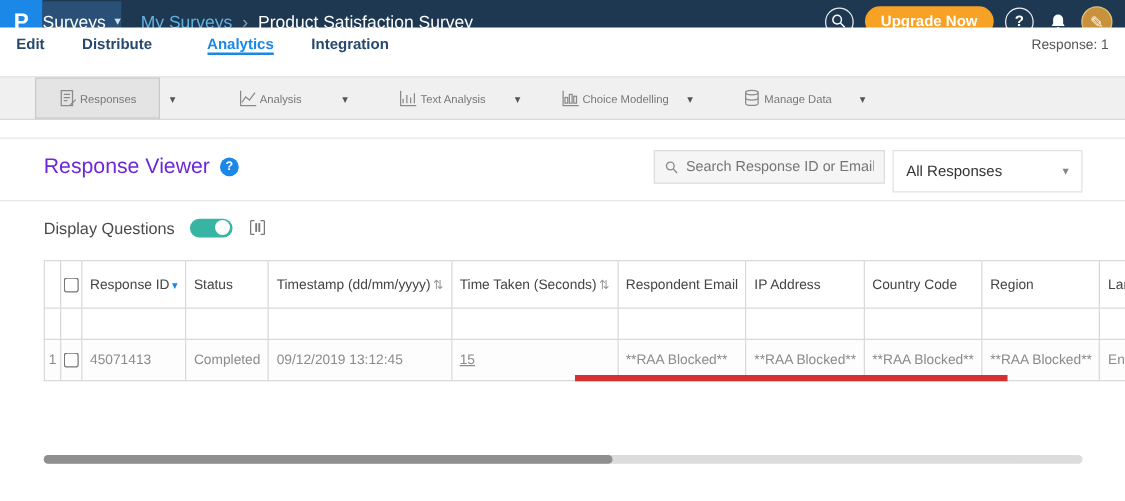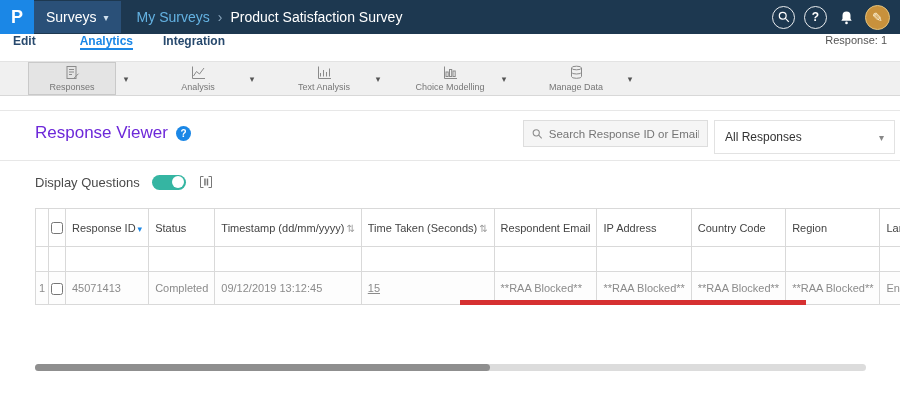--- a/index.html
+++ b/index.html
@@ -17,21 +17,21 @@
     background: #1d3850; display: flex; align-items: center;
   }
   .logo {
     width: 34px; height: 34px; background: #1b87e6; color: #fff;
     font-weight: bold; font-size: 18px;
     display: flex; align-items: center; justify-content: center;
     flex: 0 0 auto; cursor: pointer;
   }
   .product-switcher {
     height: 32px; background: #2a5078; color: #fff; font-size: 14px;
-    padding: 0 12px; display: flex; align-items: center; gap: 7px; cursor: pointer;
+    padding: 0 0; display: flex; align-items: center; gap: 7px; cursor: pointer;
   }
   .product-switcher .caret { font-size: 10px; color: #cfe0ee; }
   .breadcrumb { margin-left: 16px; font-size: 14px; display: flex; align-items: center; gap: 8px; }
   .breadcrumb .parent { color: #64b2e2; cursor: pointer; }
   .breadcrumb .sep { color: #8aa6bd; }
   .breadcrumb .current { color: #ffffff; }
   .topbar-right { margin-left: auto; display: flex; align-items: center; gap: 9px; padding-right: 10px; }
   .icon-circle {
     width: 23px; height: 23px; border-radius: 50%;
     border: 1px solid rgba(255,255,255,.9);
@@ -45,39 +45,39 @@
   }
   .bell-wrap { width: 20px; display: flex; justify-content: center; cursor: pointer; }
   .avatar {
     width: 25px; height: 25px; border-radius: 50%; background: #c8913c;
     color: #fff7df; display: flex; align-items: center; justify-content: center;
     font-size: 13px; border: 1px solid #e3c27c; cursor: pointer;
   }
 
   
   .navbar {
-    position: absolute; top: 34px; left: 0; width: 900px; height: 27px;
-    background: #fff; display: flex; align-items: flex-start; padding: 0 13px;
+    position: absolute; top: 22px; left: 0; width: 900px; height: 27px;
+    background: #fff; display: flex; align-items: center; padding: 0 13px;
   }
   .tab {
     font-size: 12px; font-weight: bold; color: #27496d; margin-right: 30px;
     display: flex; align-items: center; cursor: pointer; border-bottom: 2px solid transparent;
   }
   .tab.active { color: #1b87e6; border-bottom-color: #1b87e6; margin-left: 14px; }
   .response-count { margin-left: auto; font-size: 11px; color: #555; display: flex; align-items: center; }
 
   
   .toolbar {
     position: absolute; top: 61px; left: 0; width: 900px; height: 35px;
     background: #f0f0f0; border-top: 1px solid #e3e3e3; border-bottom: 1px solid #d8d8d8;
     display: flex; align-items: stretch; padding-left: 28px;
   }
   .tool-group { display: flex; align-items: stretch; margin-right: 18px; }
   .tool-btn {
-    width: 88px; display: flex; flex-direction: column; align-items: center;
+    width: 100px; display: flex; align-items: center;
     justify-content: center; gap: 2px; cursor: pointer;
   }
   .tool-btn.selected { background: #e4e4e4; border: 1px solid #c9c9c9; }
   .tool-label { font-size: 9px; color: #777; white-space: nowrap; }
   .tool-caret {
     width: 20px; display: flex; align-items: center; justify-content: center;
     color: #555; font-size: 9px; cursor: pointer;
   }
   .tool-icon svg { display: block; }
 
@@ -98,21 +98,21 @@
   .search-box {
     position: absolute; top: 24px; left: 523px; width: 185px; height: 27px;
     background: #f5f5f5; border: 1px solid #ddd; display: flex; align-items: center;
     padding: 0 8px; gap: 6px;
   }
   .search-box input {
     border: none; background: transparent; outline: none; width: 100%;
     font-size: 11.5px; color: #555; font-family: "Liberation Sans", sans-serif;
   }
   .filter-dropdown {
-    position: absolute; top: 24px; left: 714px; width: 181px; height: 27px;
+    position: absolute; top: 24px; left: 714px; width: 152px; height: 27px;
     background: #fff; border: 1px solid #e2e2e2; display: flex; align-items: center;
     justify-content: space-between; padding: 16px 10px; font-size: 12px; color: #333; cursor: pointer;
   }
   .filter-dropdown .caret { color: #888; font-size: 10px; }
 
   .dq-row { position: absolute; left: 35px; top: 78px; display: flex; align-items: center; gap: 12px; }
   .dq-label { font-size: 13px; color: #4a4a4a; }
   .toggle { width: 34px; height: 15px; border-radius: 8px; background: #35b5a2; position: relative; cursor: pointer; }
   .toggle .knob { position: absolute; right: 2px; top: 1.5px; width: 12px; height: 12px; border-radius: 50%; background: #fff; }
   .columns-icon { cursor: pointer; display: flex; align-items: center; }
@@ -165,37 +165,39 @@
     <span class="sep">›</span>
     <span class="current">Product Satisfaction Survey</span>
   </div>
   <div class="topbar-right">
     <div class="icon-circle">
       <svg width="12" height="12" viewBox="0 0 14 14">
         <circle cx="5.5" cy="5.5" r="4" fill="none" stroke="#ffffff" stroke-width="1.4"></circle>
         <line x1="8.6" y1="8.6" x2="12.6" y2="12.6" stroke="#ffffff" stroke-width="1.4"></line>
       </svg>
     </div>
+    <button class="upgrade">Upgrade Now</button>
     <div class="icon-circle">
       <span>?</span>
     </div>
     <div class="bell-wrap">
       <svg width="15" height="15" viewBox="0 0 15 15">
         <path d="M7.5 1.6 a4 4 0 0 1 4 4 v3.2 l1.2 2 H2.3 l1.2 -2 v-3.2 a4 4 0 0 1 4 -4 z" fill="#ffffff"></path>
         <circle cx="7.5" cy="12.9" r="1.3" fill="#ffffff"></circle>
       </svg>
     </div>
     <div class="avatar">
       <span>✎</span>
     </div>
   </div>
 </div>
 
 <div class="navbar">
   <div class="tab">Edit</div>
+  <div class="tab">Distribute</div>
   <div class="tab active">Analytics</div>
   <div class="tab">Integration</div>
   <div class="response-count">Response: 1</div>
 </div>
 
 <div class="toolbar">
 
   <div class="tool-group">
     <div class="tool-btn selected">
       <span class="tool-icon">

